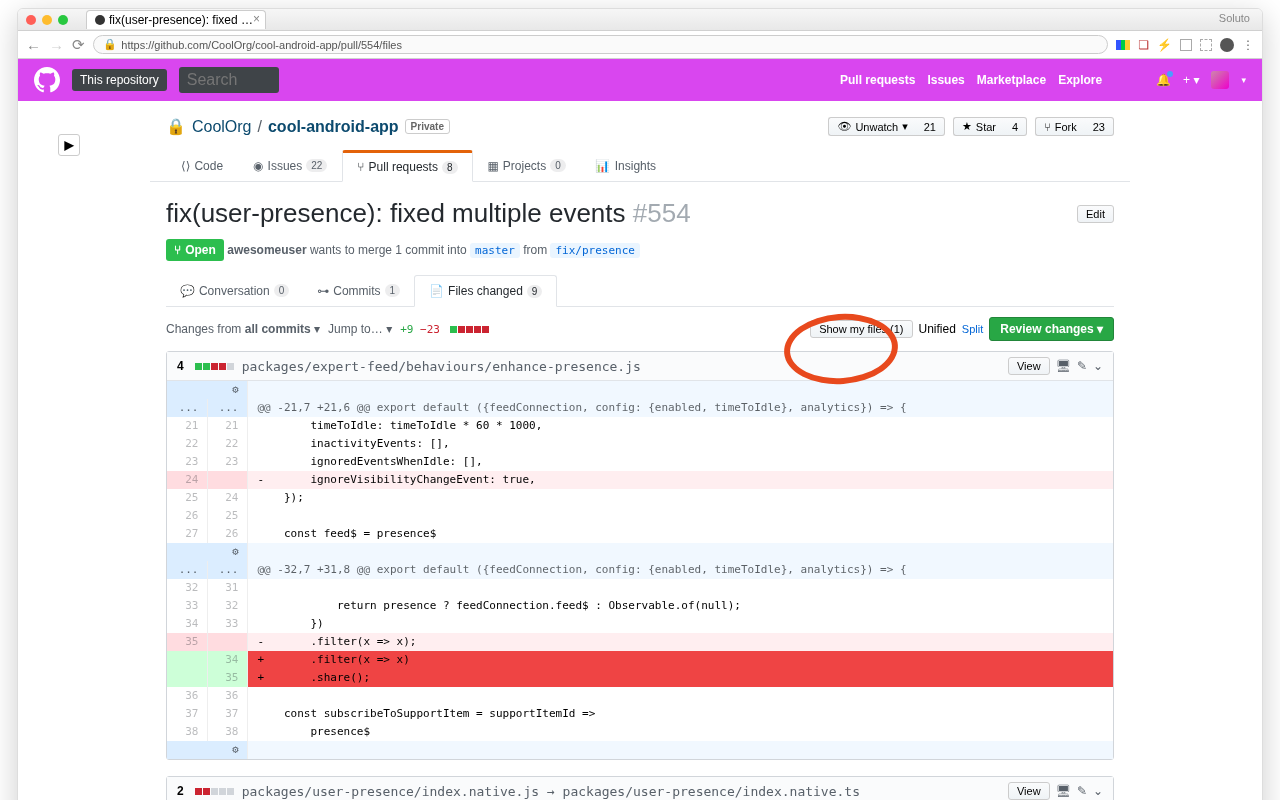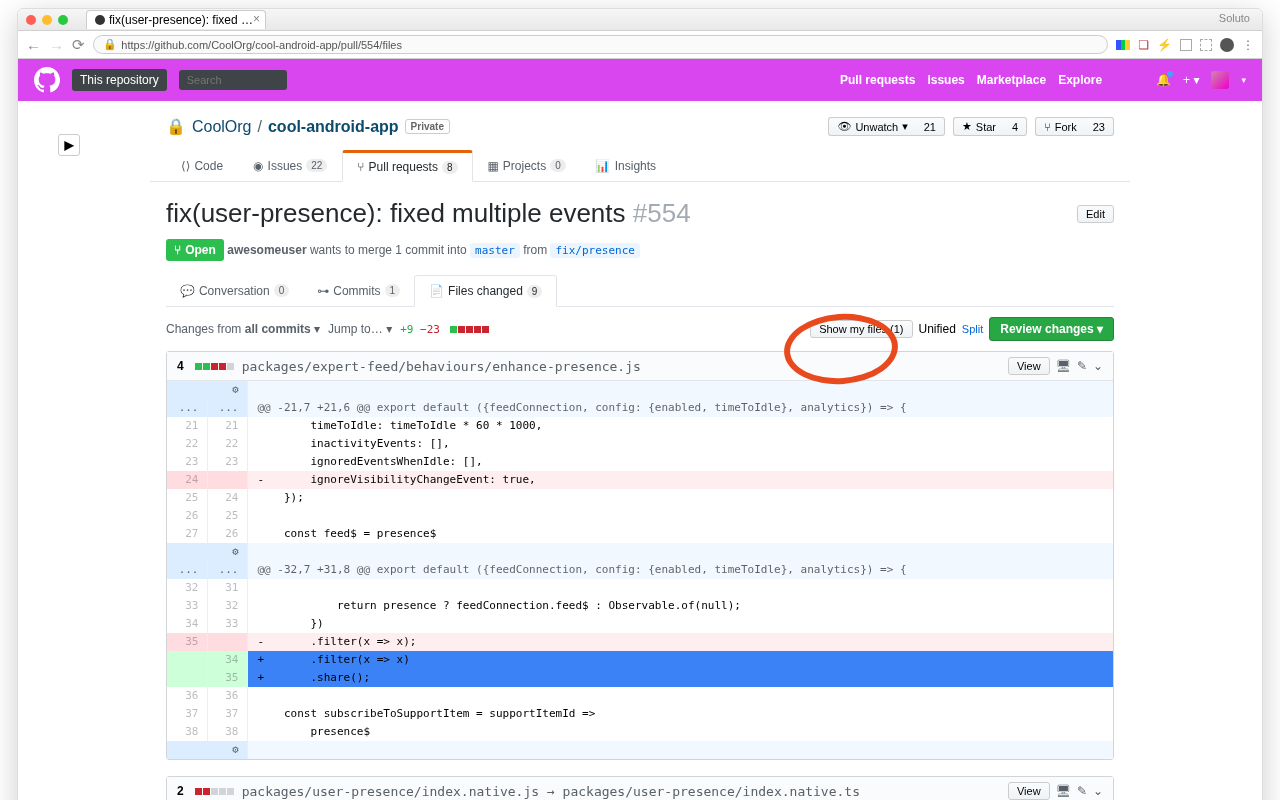--- a/index.html
+++ b/index.html
@@ -17,21 +17,21 @@
 .nav-arrow { color: #888; font-size: 15px; }
 .addr-bar { flex: 1; border: 1px solid #ccc; border-radius: 14px; padding: 2px 10px; font-size: 11px; color: #555; display: flex; align-items: center; background: #fafafa; }
 .right-icons { display: flex; gap: 8px; align-items: center; color: #666; }
 .soluto { font-size: 11px; color: #888; position: absolute; right: 12px; top: 3px; }
 .ext-box { width: 12px; height: 12px; border: 1px solid #aaa; }
 
 
 .gh-header { background: #d946ef; color: rgba(255,255,255,.75); display: flex; align-items: center; padding: 8px 16px; gap: 12px; }
 .gh-logo { width: 26px; height: 26px; fill: #fff; }
 .gh-btn-dark { background: #3f4448; border-radius: 3px; padding: 4px 8px; font-size: 12px; color: #fff; border: none; }
-.gh-search { background: #3f4448; border: none; border-radius: 3px; padding: 4px 8px; color: #ccc; font-size: 11px; width: 108px; }
+.gh-search { background: #3f4448; border: none; border-radius: 3px; padding: 4px 8px; color: #ccc; font-size: 16px; width: 100px; }
 .gh-nav-link { color: #fff; font-size: 12px; font-weight: 600; cursor: pointer; }
 .gh-spacer { flex: 1; }
 .gh-avatar { width: 18px; height: 18px; background: linear-gradient(135deg,#c8a,#e0c); border-radius: 3px; }
 .sidebar-toggle { position: absolute; left: 40px; top: 75px; background: #fff; border: 1px solid #ccc; border-radius: 3px; width: 22px; height: 22px; display: flex; align-items: center; justify-content: center; font-weight: bold; }
 
 
 .container { width: 980px; margin: 0 auto; padding: 0 16px; }
 .repohead { padding-top: 16px; padding-bottom: 0; border-bottom: 1px solid #e1e4e8; }
 .repo-title { display: flex; align-items: center; gap: 6px; font-size: 16px; color: #0366d6; }
 .repo-title a { color: #0c4a6e; text-decoration: none; }
@@ -75,21 +75,21 @@
 .file-path { font-family: SFMono-Regular, Menlo, monospace; font-size: 13px; color: #586069; }
 .file-actions { margin-left: auto; display: flex; gap: 6px; align-items: center; color: #586069; }
 .diff-table { width: 100%; border-collapse: collapse; font-family: SFMono-Regular, Menlo, monospace; font-size: 11px; }
 .diff-table td { padding: 0; line-height: 18px; white-space: pre; }
 .num-col { width: 40px; min-width: 40px; text-align: right; padding-right: 8px !important; color: rgba(27,31,35,.3); background: #fff; user-select: none; border-right: 1px solid #eee; }
 .code-col { padding-left: 10px !important; width: 100%; }
 .hunk td { background: #f1f8ff !important; color: rgba(27,31,35,.7); }
 .hunk .num-col { background: #dbedff !important; }
 .del td { background: #ffeef0; }
 .del .num-col { background: #ffdce0; }
-.add td { background: #3b82f6; }
+.add td { background: #ef4444; }
 .add .num-col { background: #cdffd8; }
 .expand .num-col { background: #dbedff !important; }
 .expand td { background: #f1f8ff; }
 .gear-icon { color: #586069; cursor: pointer; }
 </style>
 </head>
 <body>
 
 <div class="browser-window" style="position: relative;">
   <div class="mac-titlebar">

